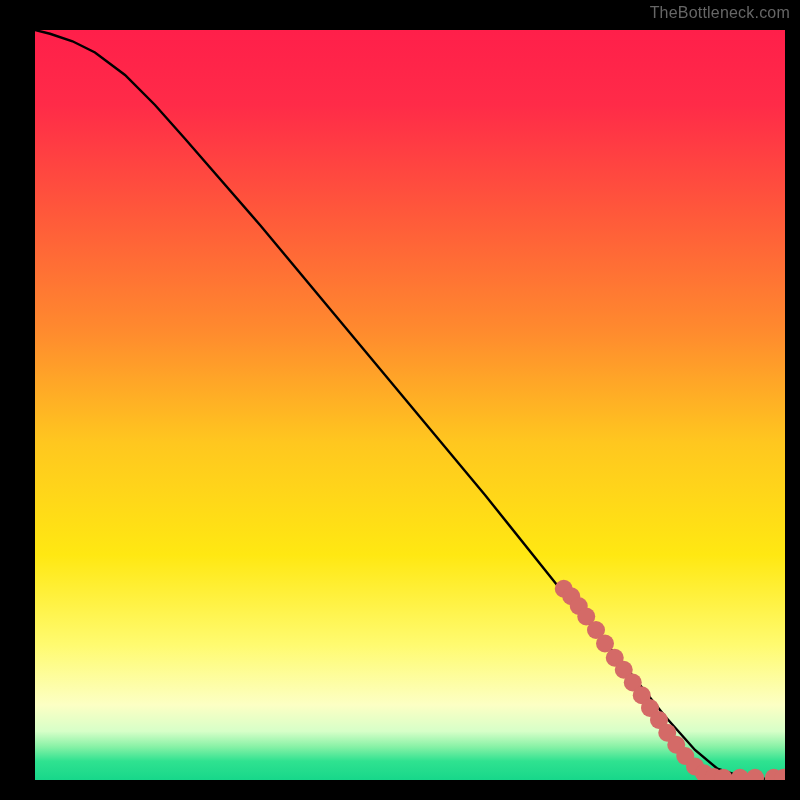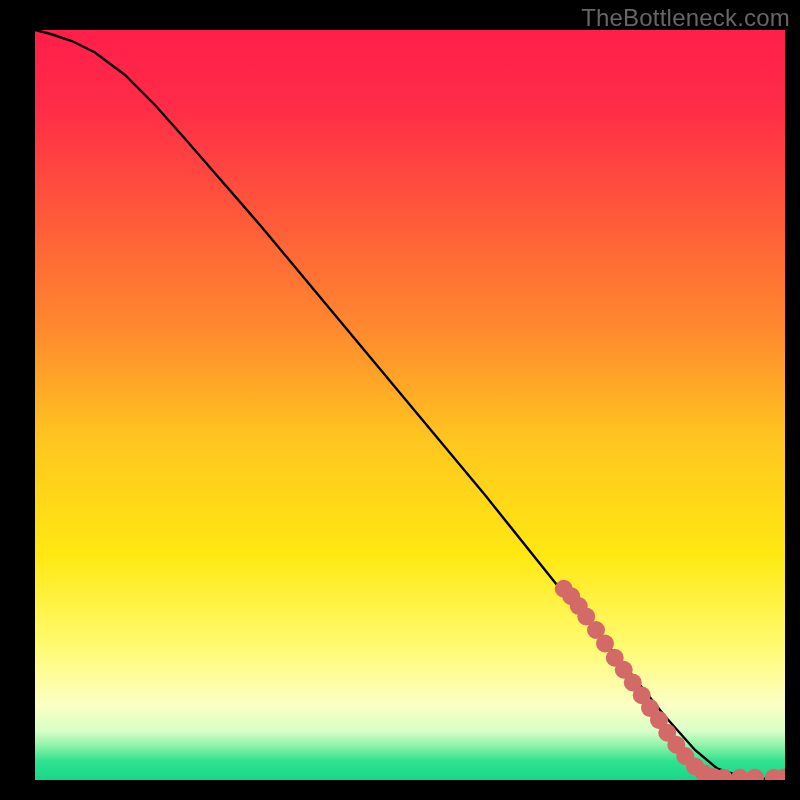--- a/index.html
+++ b/index.html
@@ -14,21 +14,21 @@
     position: relative;
     width: 800px;
     height: 800px;
     background: #000;
   }
   .watermark {
     position: absolute;
     top: 4px;
     right: 10px;
     color: #666;
-    font-size: 24px;
+    font-size: 16px;
     font-weight: 500;
     letter-spacing: 0.2px;
     z-index: 5;
   }
   svg {
     position: absolute;
     top: 0;
     left: 0;
   }
 </style>

